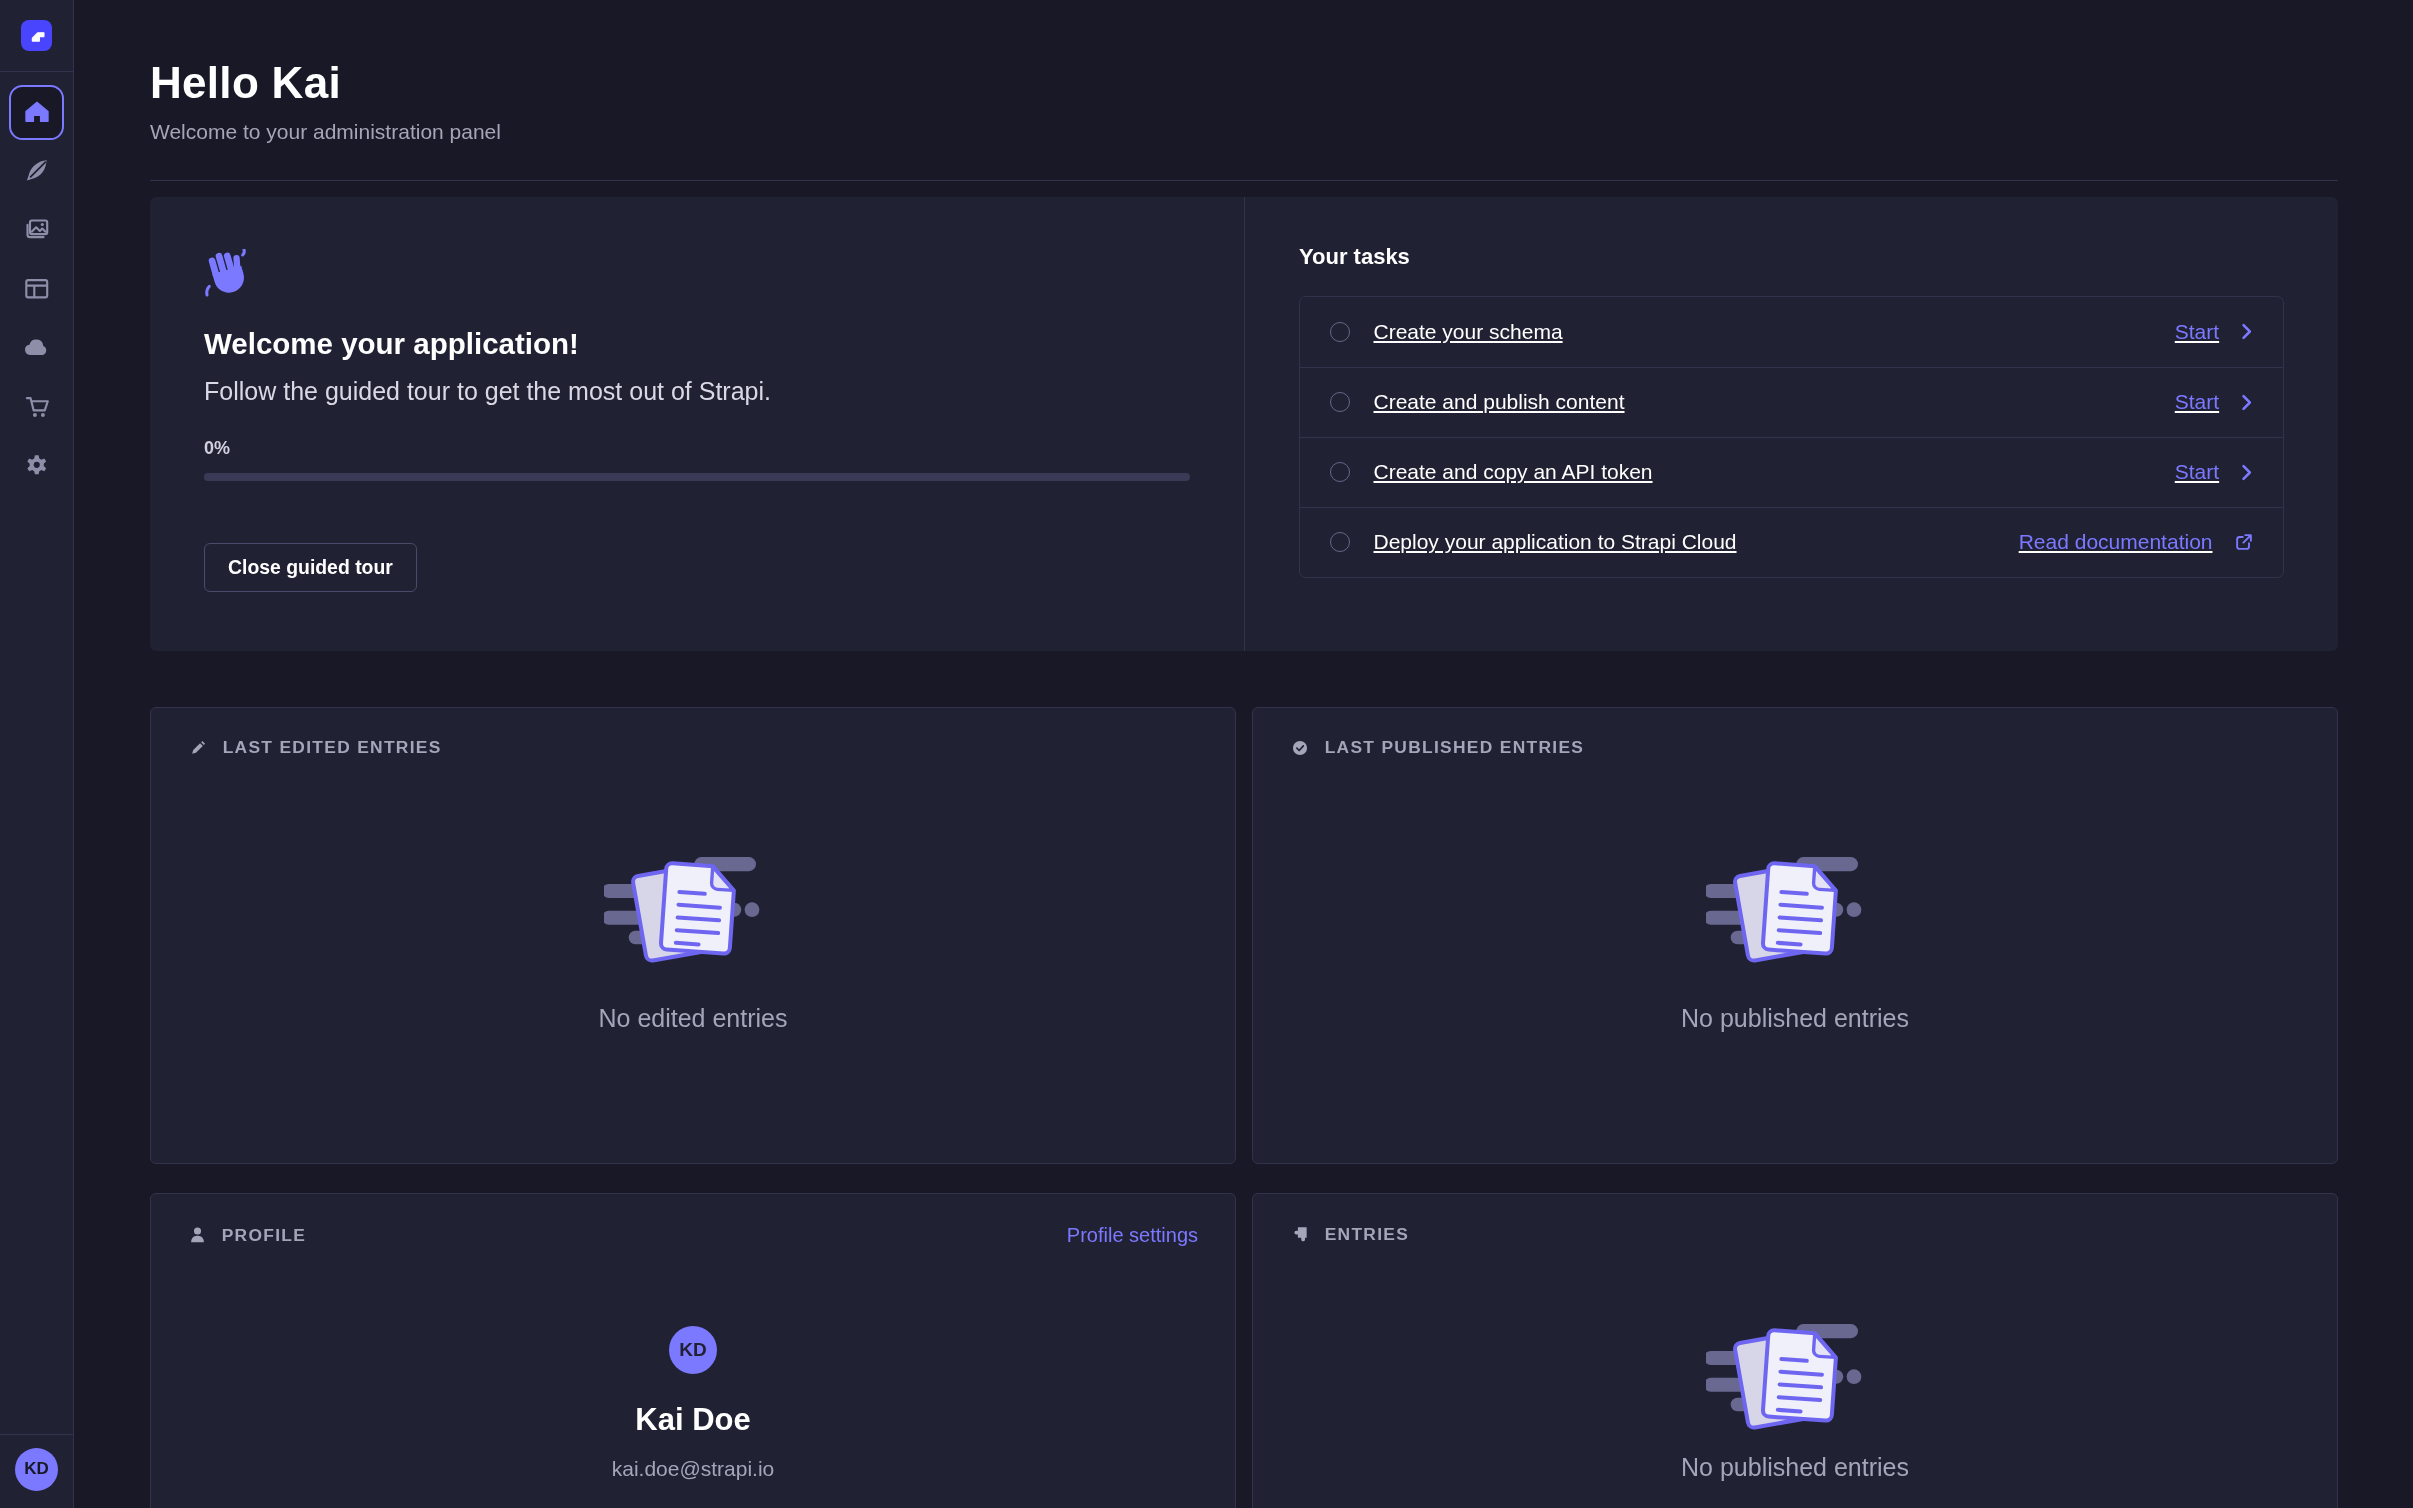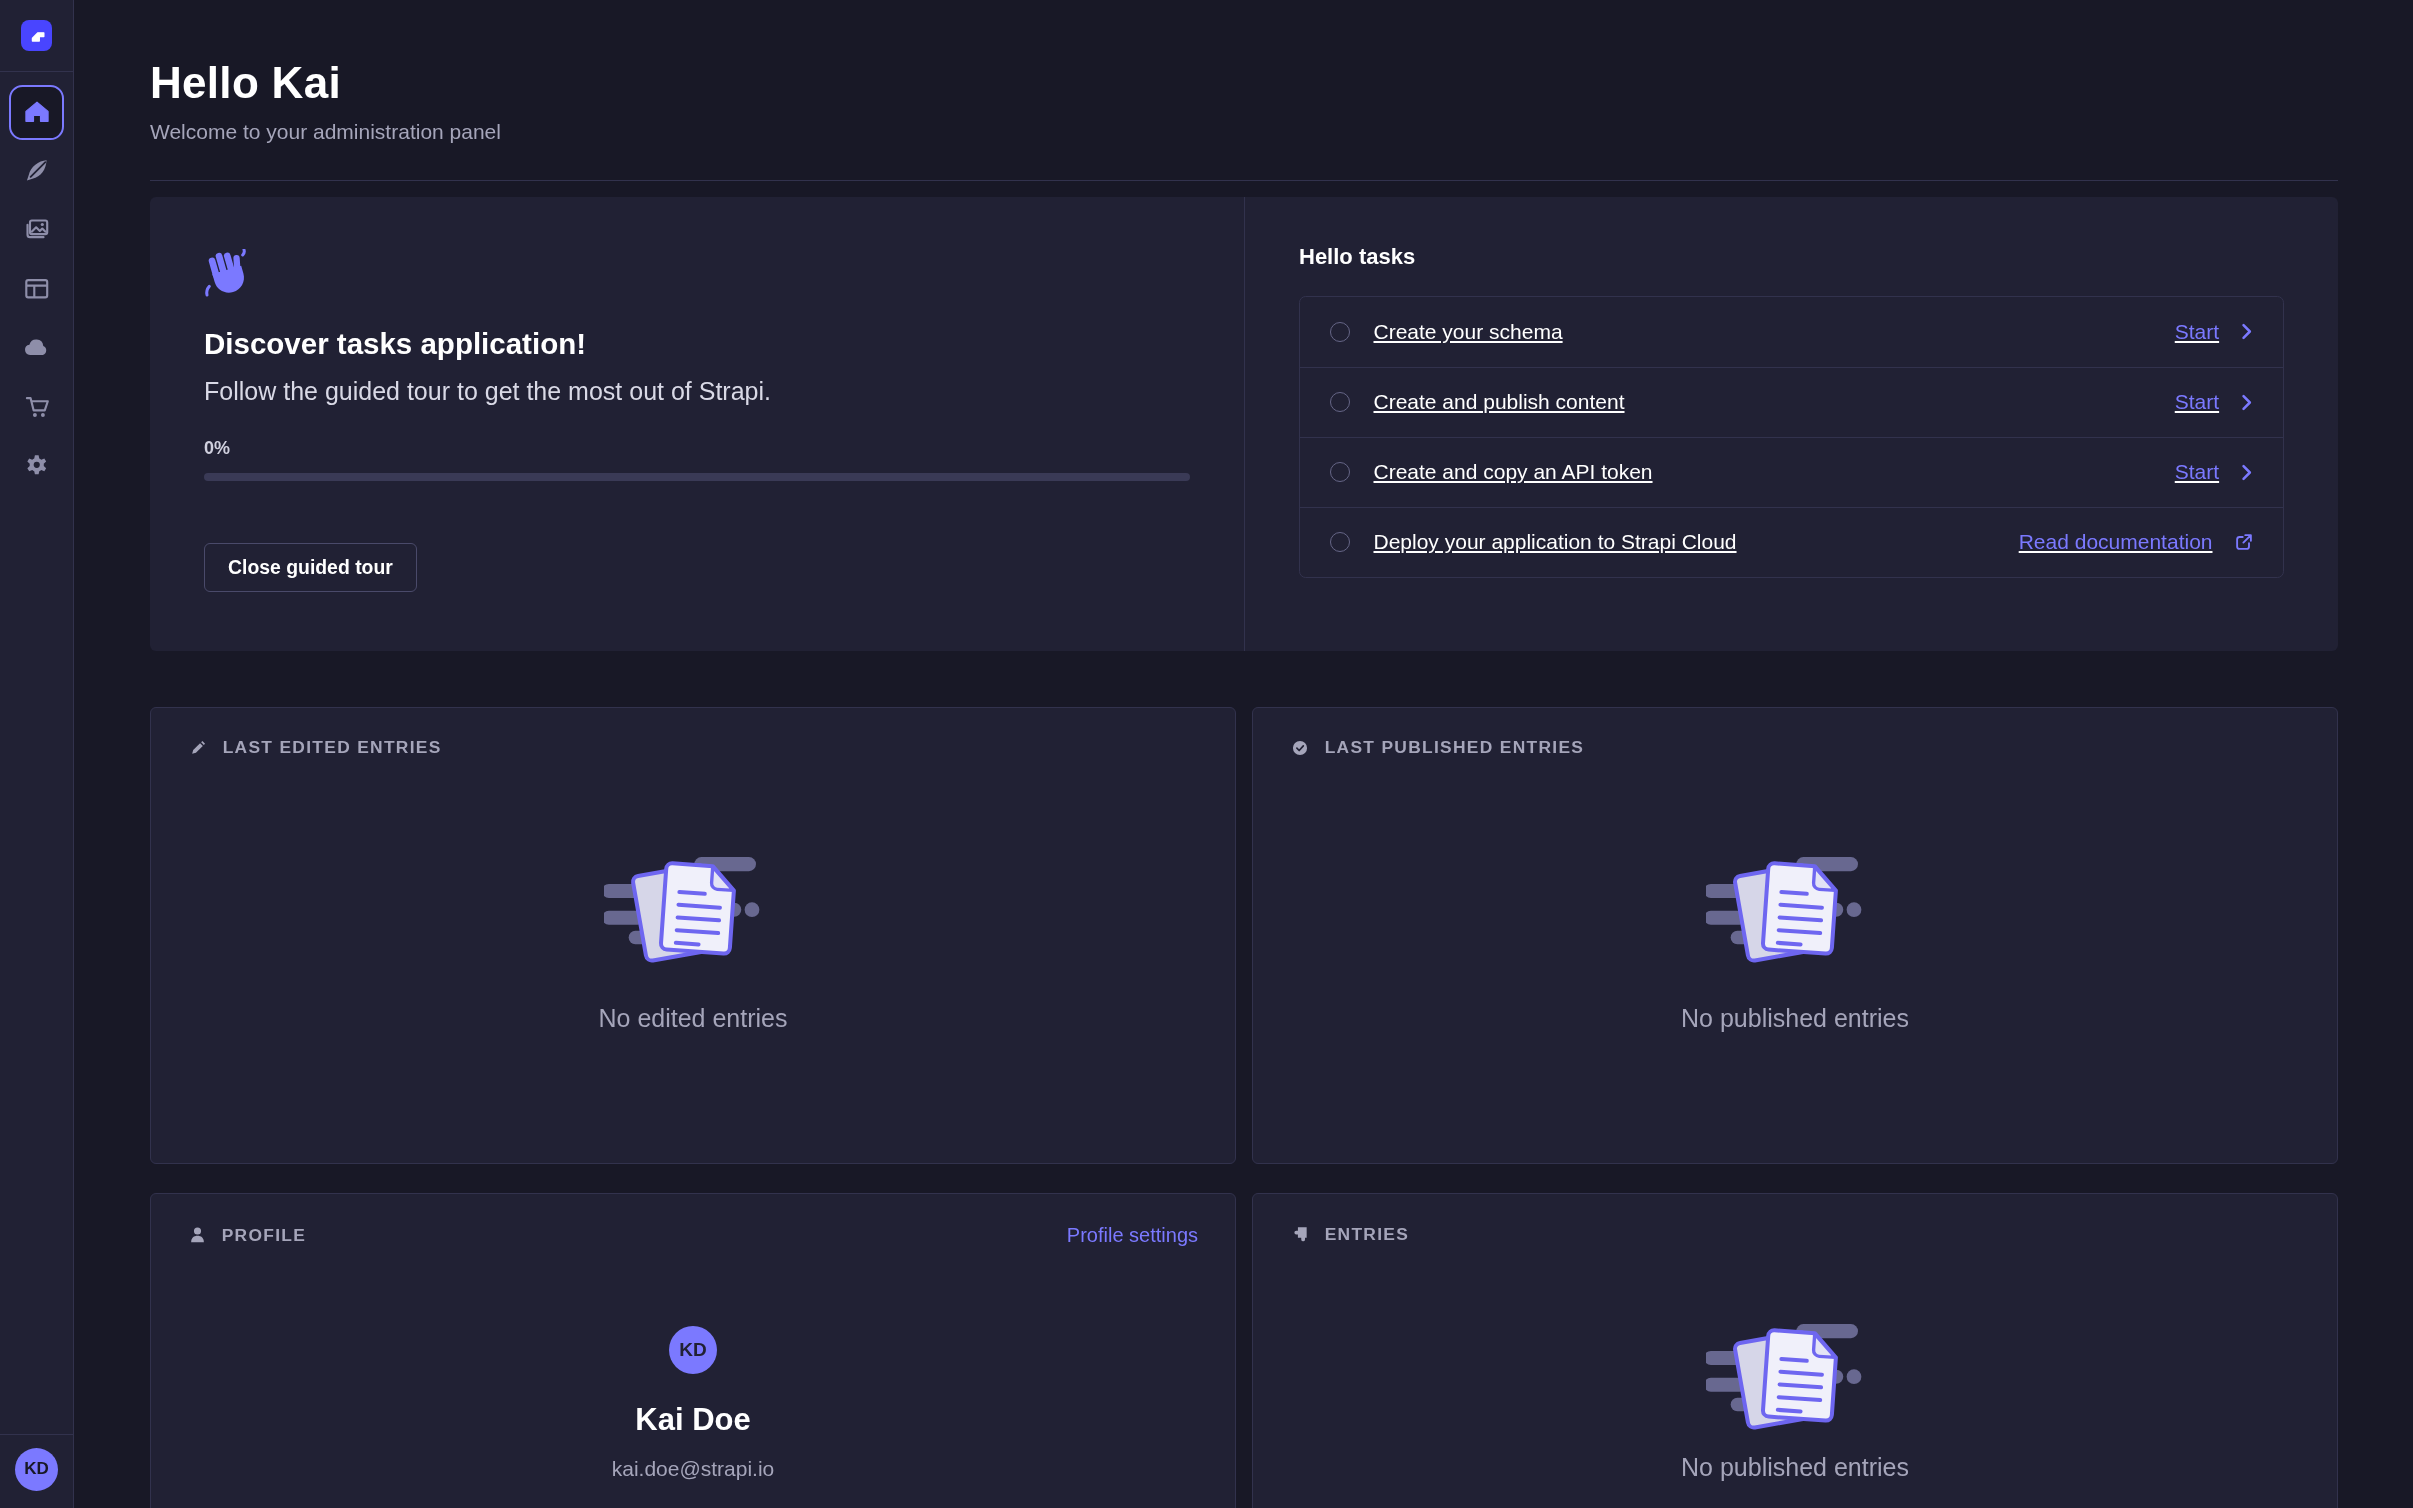--- a/index.html
+++ b/index.html
@@ -247,31 +247,31 @@
           <g fill="#7b79ff" transform="rotate(-16 33 40)">
             <rect x="14" y="8" width="10" height="32" rx="5"></rect>
             <rect x="26" y="4" width="10" height="36" rx="5"></rect>
             <rect x="38" y="7" width="10" height="33" rx="5"></rect>
             <rect x="49" y="14" width="9.5" height="26" rx="4.75" transform="rotate(12 53 27)"></rect>
             <path d="M14 32 h45 v12 c0 12.5 -10 22.5 -22.5 22.5 S14 57 14 44.5 z"></path>
           </g>
           <path d="M8 56 c-3.5 4 -4.5 8.5 -3.5 13" stroke="#7b79ff" stroke-width="4.5" fill="none" stroke-linecap="round"></path>
           <path d="M58 9 c2.5 -2.5 3 -5 2 -8" stroke="#7b79ff" stroke-width="4.5" fill="none" stroke-linecap="round"></path>
         </svg>
-        <h2 class="tour-title">Discover tasks application!</h2>
+        <h2 class="tour-title">Welcome your application!</h2>
         <p class="tour-desc">Follow the guided tour to get the most out of Strapi.</p>
         <div class="tour-pct">0%</div>
         <div class="track">
           <div class="track-fill" style="width: 0%;"></div>
         </div>
         <button class="close-btn">Close guided tour</button>
       </div>
 
       <div class="tour-right">
-        <h3 class="tasks-heading">Hello tasks</h3>
+        <h3 class="tasks-heading">Your tasks</h3>
         <div class="task-list">
 
           <div class="task-row">
             <span class="task-check"></span>
             <span class="task-label">Create your schema</span>
             <a class="task-action">
               <span>Start</span>
               <svg width="13.4" height="19" viewBox="0 0 16 24">
                 <path d="M4 4 l8 8 -8 8" fill="none" stroke="#7b79ff" stroke-width="3.2" stroke-linecap="round" stroke-linejoin="round"></path>
               </svg>

